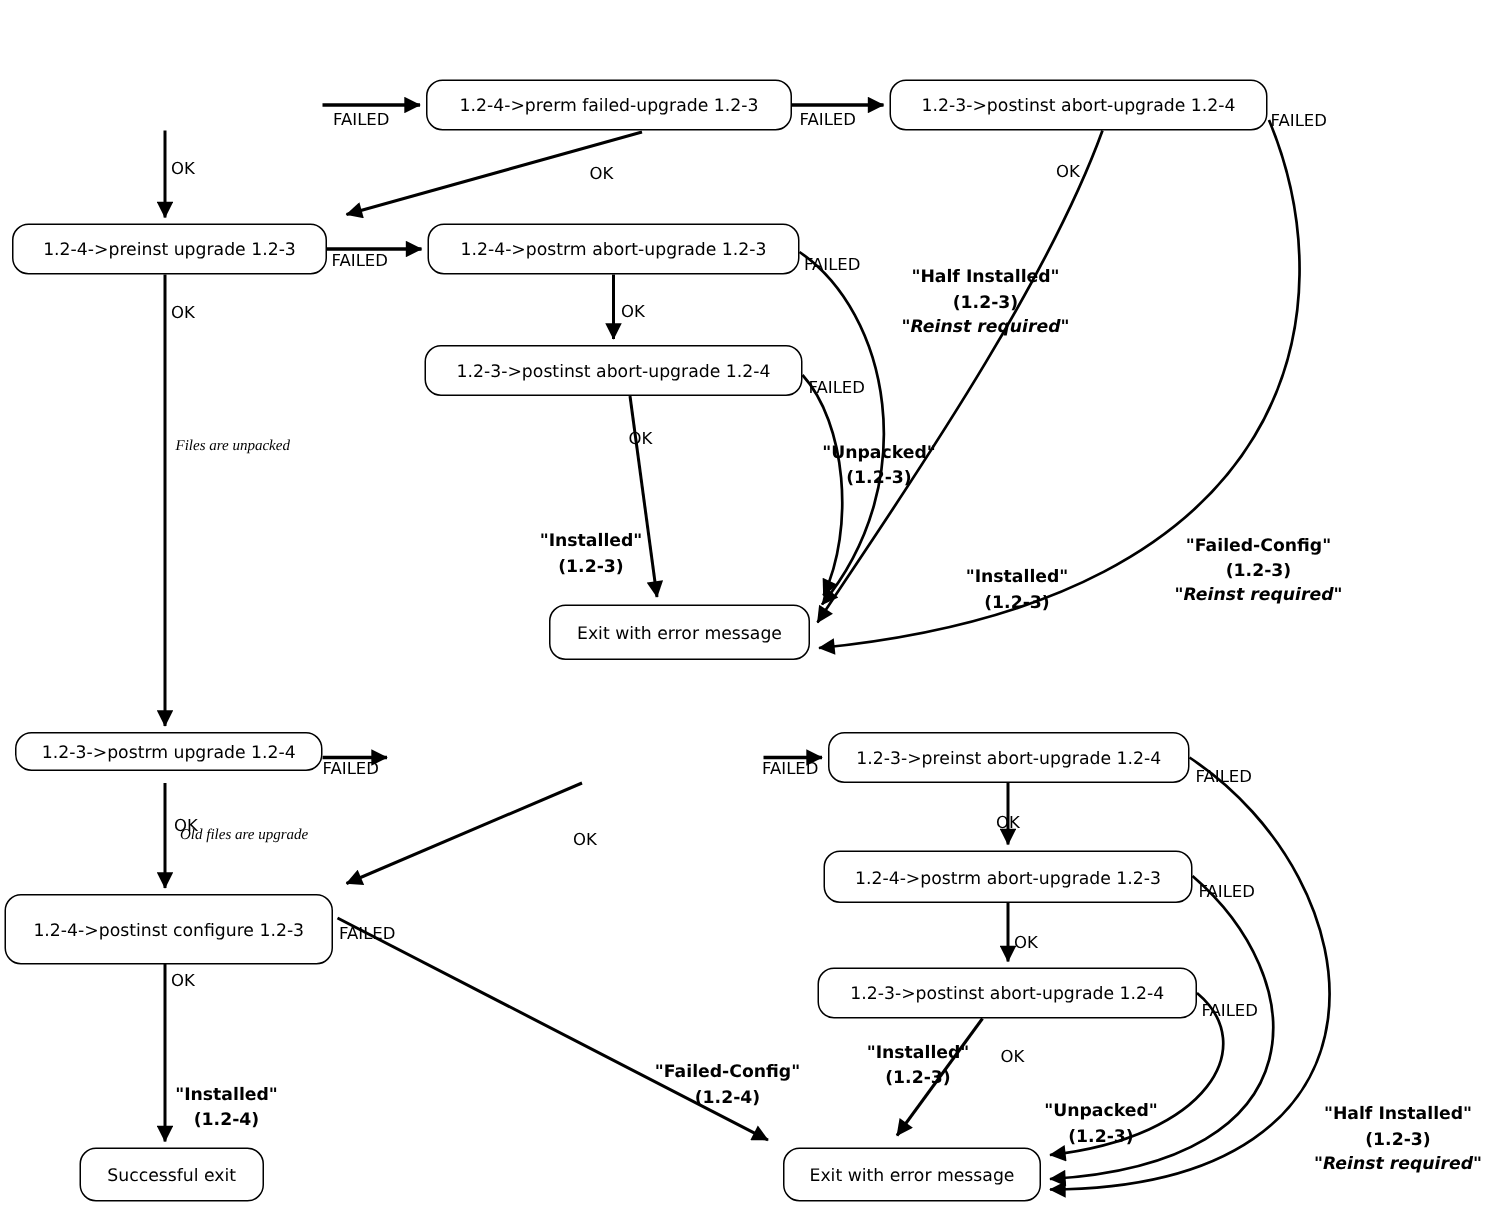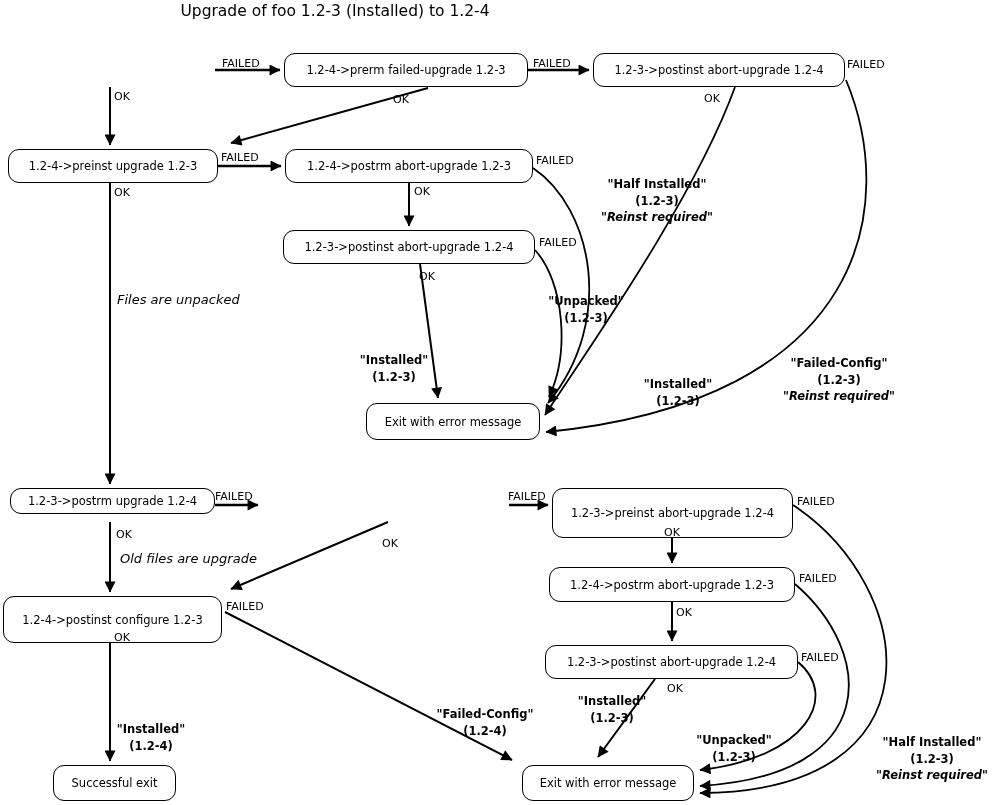--- a/index.html
+++ b/index.html
@@ -5,25 +5,25 @@
   html,body{margin:0;padding:0;background:#ffffff;}
   #canvas{position:relative;width:998px;height:805px;background:#ffffff;
           font-family:"DejaVu Sans","Liberation Sans",sans-serif;color:#000;overflow:hidden;}
   #edges{position:absolute;left:0;top:0;width:998px;height:805px;}
   .e{fill:none;stroke:#000;stroke-width:2;}
   .th{stroke-width:2.4;}
   .c{stroke-width:1.8;}
   .node{position:absolute;border:1.6px solid #000;border-radius:11px;background:#fff;
         display:flex;align-items:center;justify-content:center;font-size:11.5px;
         white-space:nowrap;box-sizing:border-box;}
-  .elabel{position:absolute;font-size:11px;white-space:nowrap;}
+  .elabel{position:absolute;font-size:11px;white-space:nowrap;margin-top:16px;}
   .state{position:absolute;font-weight:bold;font-size:11.5px;text-align:center;
          line-height:1.45;white-space:nowrap;}
   .state .it{font-style:italic;}
-  .ann{position:absolute;font-style:italic;font-size:13px;white-space:nowrap;}
+  .ann{position:absolute;font-style:italic;font-size:10px;white-space:nowrap;font-family:Liberation Serif, serif;}
   .title{position:absolute;left:140px;top:2px;width:390px;text-align:center;font-size:15.5px;}
 </style>
 </head>
 <body>
 
 <div id="canvas">
 
   <svg id="edges" xmlns="http://www.w3.org/2000/svg">
     <defs>
       <marker id="arrow" viewBox="0 0 10 10" refX="9.5" refY="5" markerUnits="userSpaceOnUse" markerWidth="13" markerHeight="11" orient="auto">
@@ -49,30 +49,29 @@
     <path class="e" d="M672,522 L672,563" marker-end="url(#arrow)"></path>
     <path class="e c" d="M793,505 C918,588 945,792 700,793" marker-end="url(#arrow)"></path>
     <path class="e" d="M672,602 L672,641" marker-end="url(#arrow)"></path>
     <path class="e c" d="M795,584 C874,652 884,775 700,786" marker-end="url(#arrow)"></path>
     <path class="e" d="M110,630 L110,761" marker-end="url(#arrow)"></path>
     <path class="e" d="M225,612 L512,760" marker-end="url(#arrow)"></path>
     <path class="e" d="M655,679 L598,757" marker-end="url(#arrow)"></path>
     <path class="e c" d="M798,662 C840,697 806,758 700,770" marker-end="url(#arrow)"></path>
   </svg>
 
-  <div class="title">Upgrade of foo 1.2-3 (Installed) to 1.2-4</div>
 
   <div class="node" style="left:284px;top:53px;width:244px;height:34px">1.2-4-&gt;prerm failed-upgrade 1.2-3</div>
   <div class="node" style="left:593px;top:53px;width:252px;height:34px">1.2-3-&gt;postinst abort-upgrade 1.2-4</div>
   <div class="node" style="left:8px;top:149px;width:210px;height:34px">1.2-4-&gt;preinst upgrade 1.2-3</div>
   <div class="node" style="left:285px;top:149px;width:248px;height:34px">1.2-4-&gt;postrm abort-upgrade 1.2-3</div>
   <div class="node" style="left:283px;top:230px;width:252px;height:34px">1.2-3-&gt;postinst abort-upgrade 1.2-4</div>
   <div class="node" style="left:366px;top:403px;width:174px;height:37px">Exit with error message</div>
   <div class="node" style="left:10px;top:488px;width:205px;height:26px">1.2-3-&gt;postrm upgrade 1.2-4</div>
-  <div class="node" style="left:552px;top:488px;width:241px;height:50px">1.2-3-&gt;preinst abort-upgrade 1.2-4</div>
+  <div class="node" style="left:552px;top:488px;width:241px;height:34px">1.2-3-&gt;preinst abort-upgrade 1.2-4</div>
   <div class="node" style="left:549px;top:567px;width:246px;height:35px">1.2-4-&gt;postrm abort-upgrade 1.2-3</div>
   <div class="node" style="left:3px;top:596px;width:219px;height:47px">1.2-4-&gt;postinst configure 1.2-3</div>
   <div class="node" style="left:545px;top:645px;width:253px;height:34px">1.2-3-&gt;postinst abort-upgrade 1.2-4</div>
   <div class="node" style="left:53px;top:765px;width:123px;height:36px">Successful exit</div>
   <div class="node" style="left:522px;top:765px;width:172px;height:36px">Exit with error message</div>
 
   <span class="elabel" style="left:222px;top:57px">FAILED</span>
   <span class="elabel" style="left:533px;top:57px">FAILED</span>
   <span class="elabel" style="left:847px;top:58px">FAILED</span>
   <span class="elabel" style="left:114px;top:90px">OK</span>

